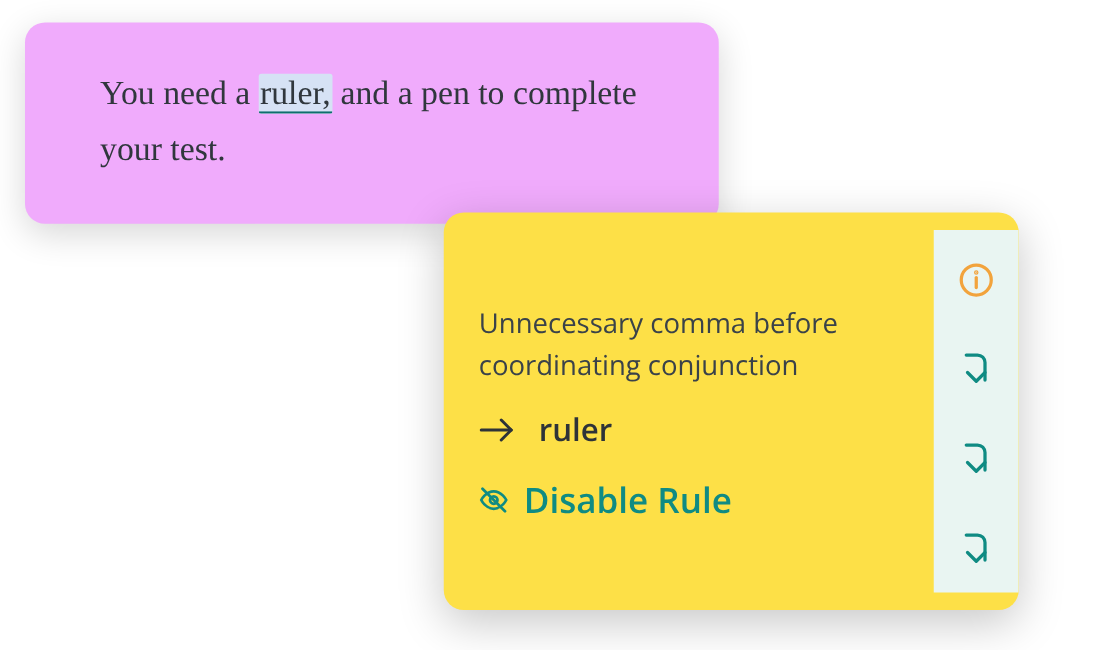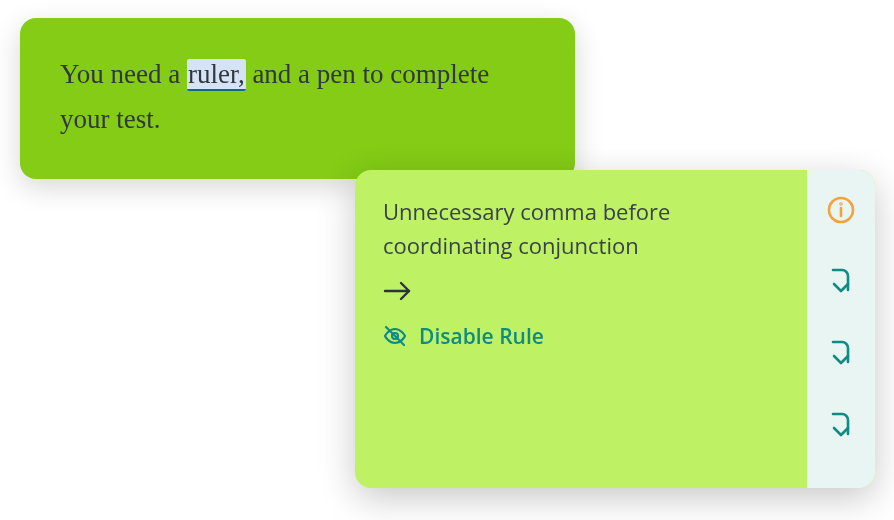--- a/index.html
+++ b/index.html
@@ -11,50 +11,51 @@
     background: transparent;
     position: relative;
     color: #333a40;
   }
 
   .editor-card {
     position: absolute;
     left: 20px;
     top: 18px;
     width: 555px;
-    background: #84cc16;
+    background: #f0abfc;
     border-radius: 16px;
     box-shadow: 0 8px 28px rgba(0,0,0,0.16);
-    padding: 34px 40px 38px 40px;
+    padding: 34px 40px 38px 60px;
   }
   .editor-text {
     font-family: Georgia, "Times New Roman", serif;
     font-size: 27px;
     line-height: 1.65;
     color: #30373d;
   }
   .hl-word {
     background: #d6e2f5;
     border-bottom: 2px solid #0f6e6e;
     border-radius: 2px;
     padding: 0 1px;
     cursor: pointer;
   }
 
   .popover {
     position: absolute;
     left: 355px;
     top: 170px;
-    width: 520px;
+    width: 460px;
     min-height: 318px;
-    background: #bef264;
+    background: #fde047;
     border-radius: 16px;
     box-shadow: 0 10px 36px rgba(0,0,0,0.22);
     display: flex;
     overflow: hidden;
+    align-items: center;
   }
   .popover-main {
     flex: 1;
     padding: 24px 20px 22px 28px;
     display: flex;
     flex-direction: column;
     gap: 14px;
   }
   .pop-title {
     font-size: 22px;
@@ -73,21 +74,21 @@
   .suggestion-word {
     font-size: 25px;
     font-weight: 600;
     color: #2e3338;
   }
   .tool-link {
     display: flex;
     align-items: center;
     gap: 12px;
     color: #0f8b83;
-    font-size: 21px;
+    font-size: 28px;
     font-weight: 600;
     cursor: pointer;
     margin-top: 6px;
   }
   .tool-link .ico svg { display: block; }
 
   .popover-rail {
     width: 68px;
     background: #e9f5f2;
     display: flex;
@@ -120,20 +121,21 @@
 
     <div class="pop-title">Unnecessary comma before coordinating conjunction</div>
 
     <div class="suggestion-row">
       <span class="arrow-right">
         <svg width="30" height="22" viewBox="0 0 30 22" fill="none" stroke="#2e3338" stroke-width="2.4" stroke-linecap="round" stroke-linejoin="round">
           <line x1="2" y1="11" x2="26" y2="11"></line>
           <polyline points="18,3 26,11 18,19"></polyline>
         </svg>
       </span>
+      <span class="suggestion-word">ruler</span>
     </div>
 
     <div class="tool-link">
       <span class="ico">
         <svg width="24" height="24" viewBox="0 0 24 24" fill="none" stroke="#0f8b83" stroke-width="2.2" stroke-linecap="round" stroke-linejoin="round">
           <path d="M2 12s3.5-7 10-7 10 7 10 7-3.5 7-10 7S2 12 2 12z"></path>
           <circle cx="12" cy="12" r="3"></circle>
           <line x1="3" y1="3" x2="21" y2="21"></line>
         </svg>
       </span>

